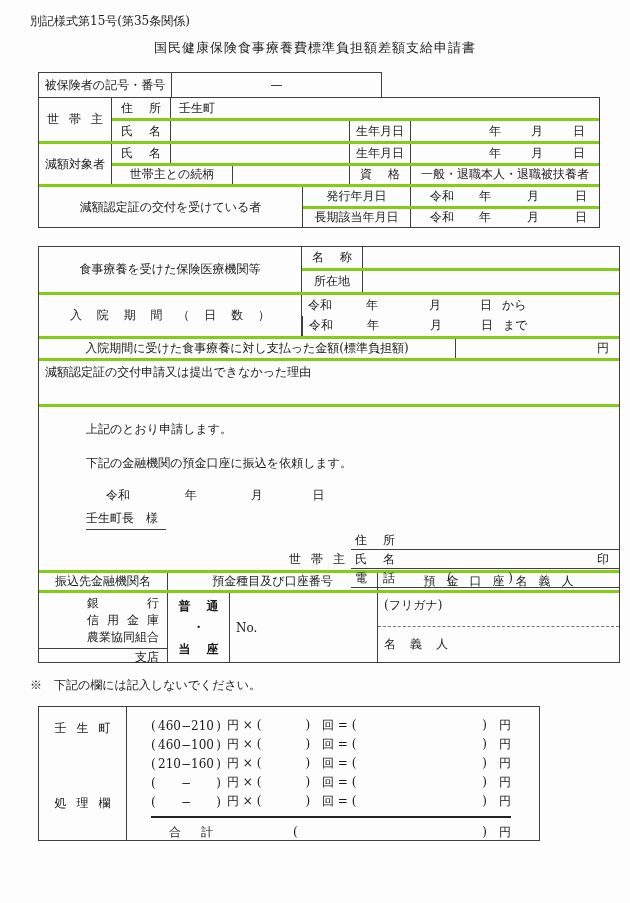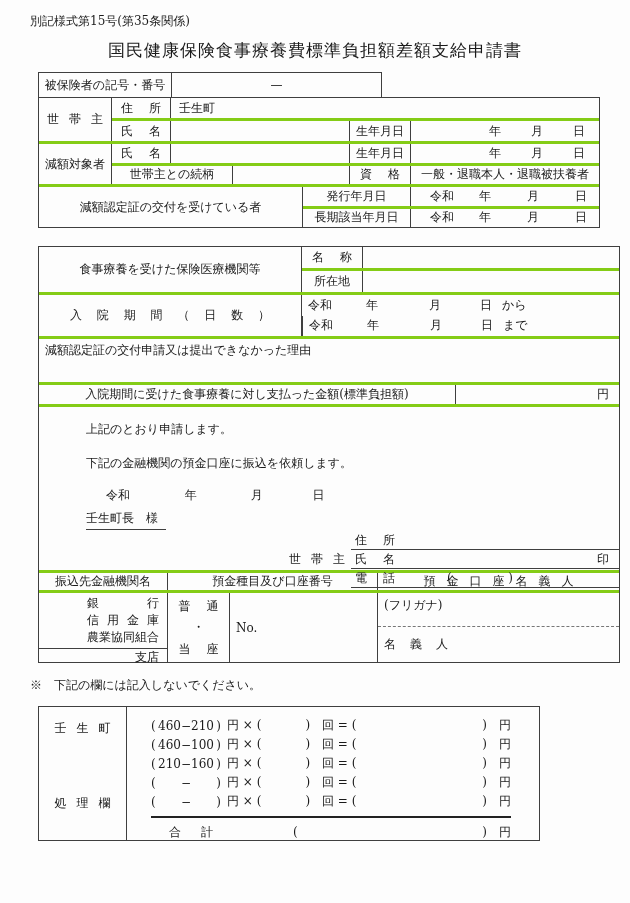--- a/index.html
+++ b/index.html
@@ -5,21 +5,21 @@
   * { box-sizing: border-box; margin: 0; padding: 0; }
   html,body { width: 630px; height: 903px; background: #fdfdfd; }
   body {
     font-family: "DejaVu Serif", "Liberation Serif", serif;
     font-size: 12px; color: #1a1a1a; position: relative;
   }
   .page { position: absolute; inset: 0; background: #fdfdfd; }
 
   .form-note { position: absolute; left: 30px; top: 13px; }
   .doc-title { position: absolute; left: 0; right: 0; top: 39px; text-align: center;
-               font-size: 17px; letter-spacing: 1px; }
+               font-size: 13px; letter-spacing: 1px; }
 
   
   .t  { border: 1px solid #3f3f3f; position: absolute; background: #fdfdfd; }
   .r  { display: flex; }
   .r + .r { border-top: 3px solid #84cc16; }
   .c  { display: flex; align-items: center; min-width: 0; }
   .c + .c, .sub { border-left: 1px solid #3f3f3f; }
   .sub { flex: 1; display: flex; flex-direction: column; }
   .sub .r { flex: 1; }
   .ctr { justify-content: center; }
@@ -212,29 +212,29 @@
         <div class="c fill">
           <span class="ml6">令和</span>
           <span class="ml34">年</span>
           <span class="ml51">月</span>
           <span class="ml39">日</span>
           <span class="ml10">まで</span>
         </div>
       </div>
     </div>
 
+    <div class="r h22">
+      <div class="c ctr cw416">入院期間に受けた食事療養に対し支払った金額(標準負担額)</div>
+      <div class="c fill rgt pr10">円</div>
+    </div>
+
     <div class="r h46">
       <div class="reason-cell">
         <span>減額認定証の交付申請又は提出できなかった理由</span>
       </div>
-    </div>
-
-    <div class="r h22">
-      <div class="c ctr cw416">入院期間に受けた食事療養に対し支払った金額(標準負担額)</div>
-      <div class="c fill rgt pr10">円</div>
     </div>
 
     <div class="r h166">
       <div class="app-cell">
         <div class="app-s1">上記のとおり申請します。</div>
         <div class="app-s2">下記の金融機関の預金口座に振込を依頼します。</div>
         <div class="app-date">
           <span>令和</span>
           <span class="ml51">年</span>
           <span class="ml50">月</span>
@@ -281,21 +281,21 @@
     <div class="r h72">
       <div class="c col cw128">
         <div class="types-part">
           <span class="jst w72">銀行</span>
           <span class="jst w72">信用金庫</span>
           <span class="jst w72">農業協同組合</span>
         </div>
         <div class="branch-part">支店</div>
       </div>
       <div class="c cw62">
-        <div class="acct-col fill" style="height:100%;">
+        <div class="acct-col fill" style="height:100%;font-weight:bold;">
           <span class="jst w40">普通</span>
           <span>・</span>
           <span class="jst w40">当座</span>
         </div>
       </div>
       <div class="c cw148 pl6">No.</div>
       <div class="c col fill">
         <div class="furi-part pl6">(フリガナ)</div>
         <div class="part fill pl6" style="border-top:none;">
           <span class="jst w64">名義人</span>

